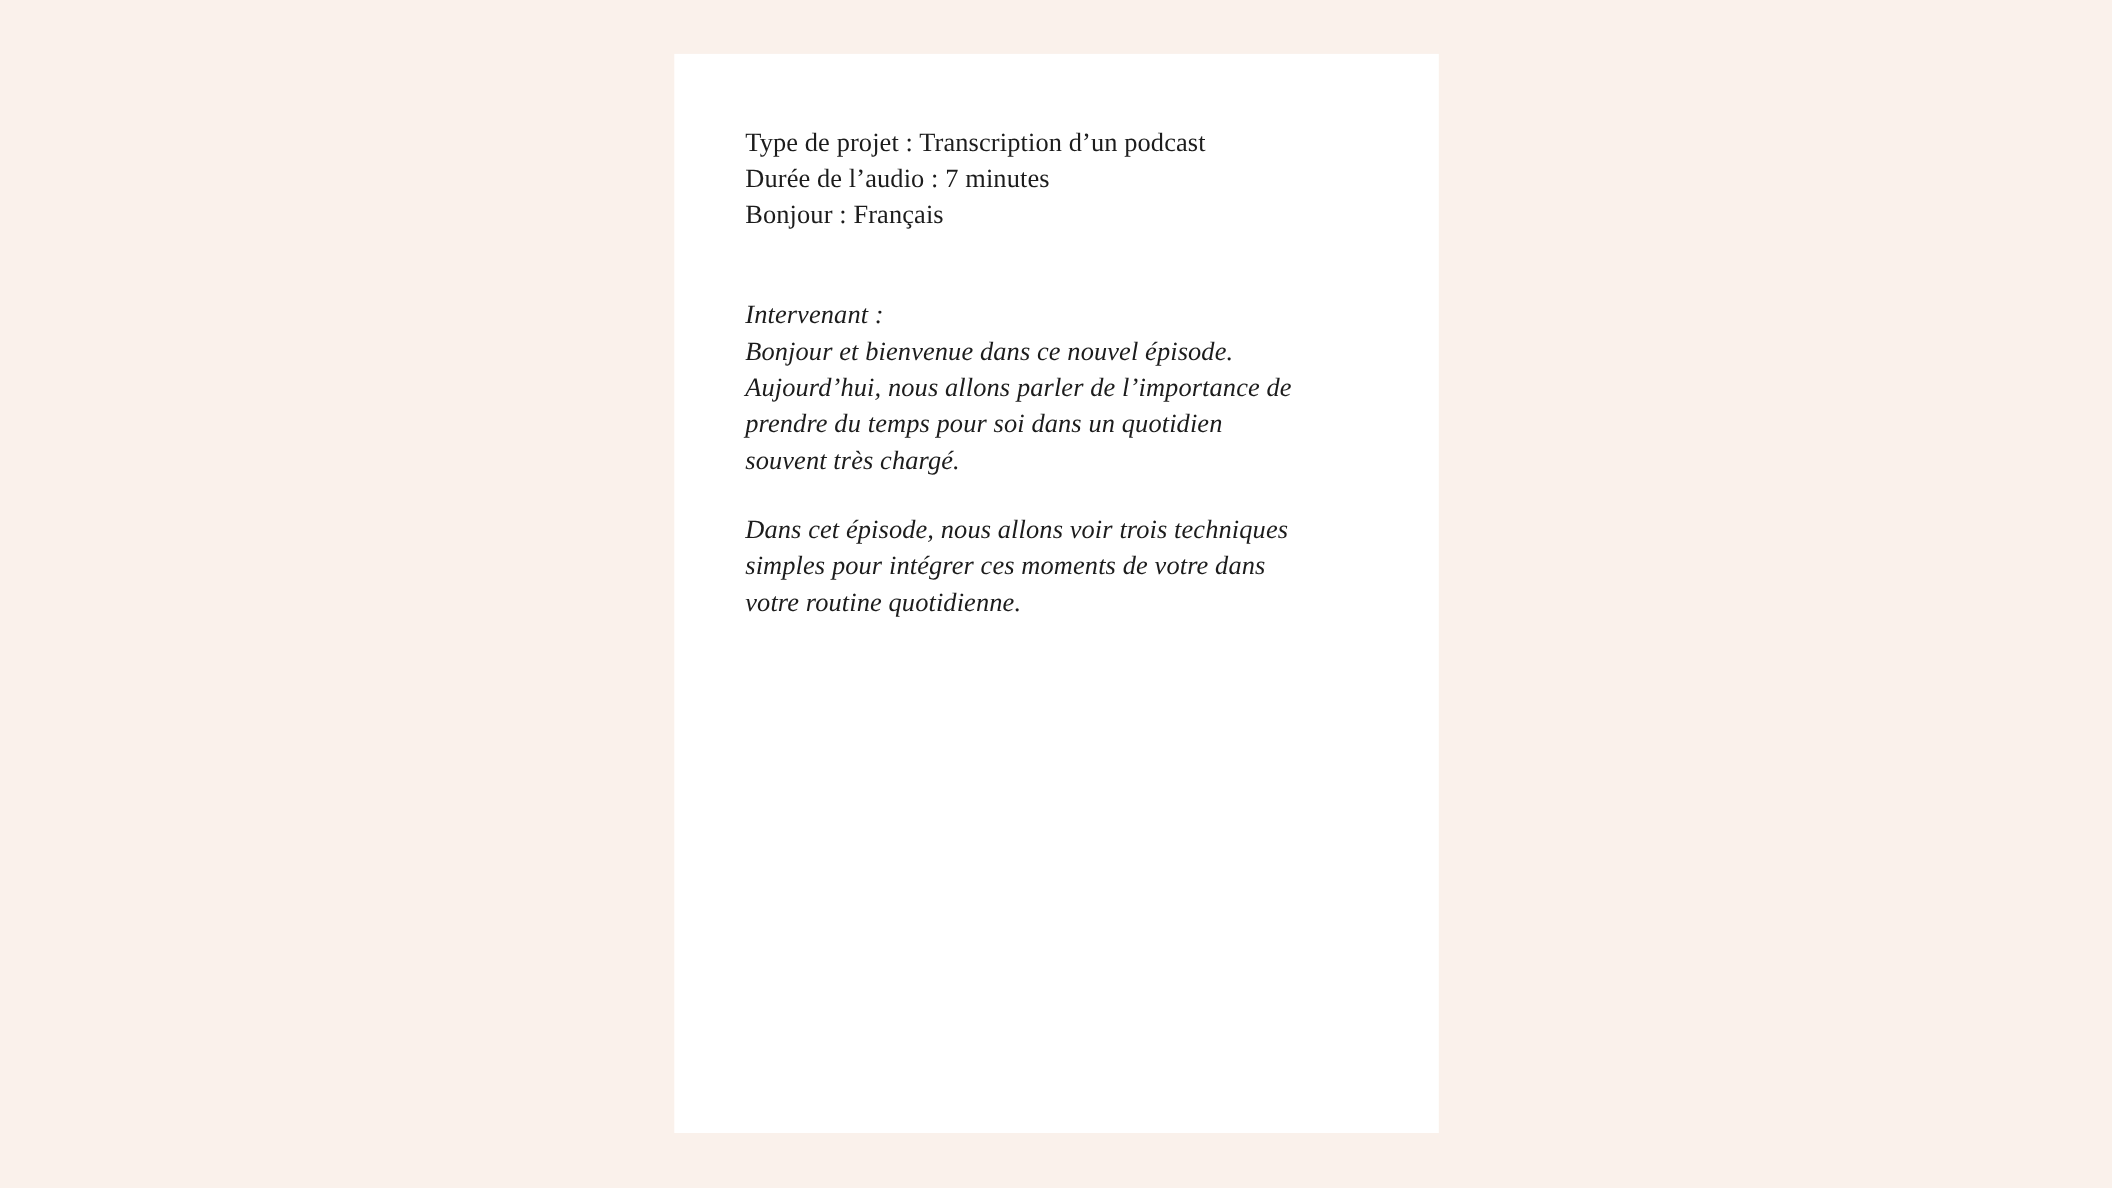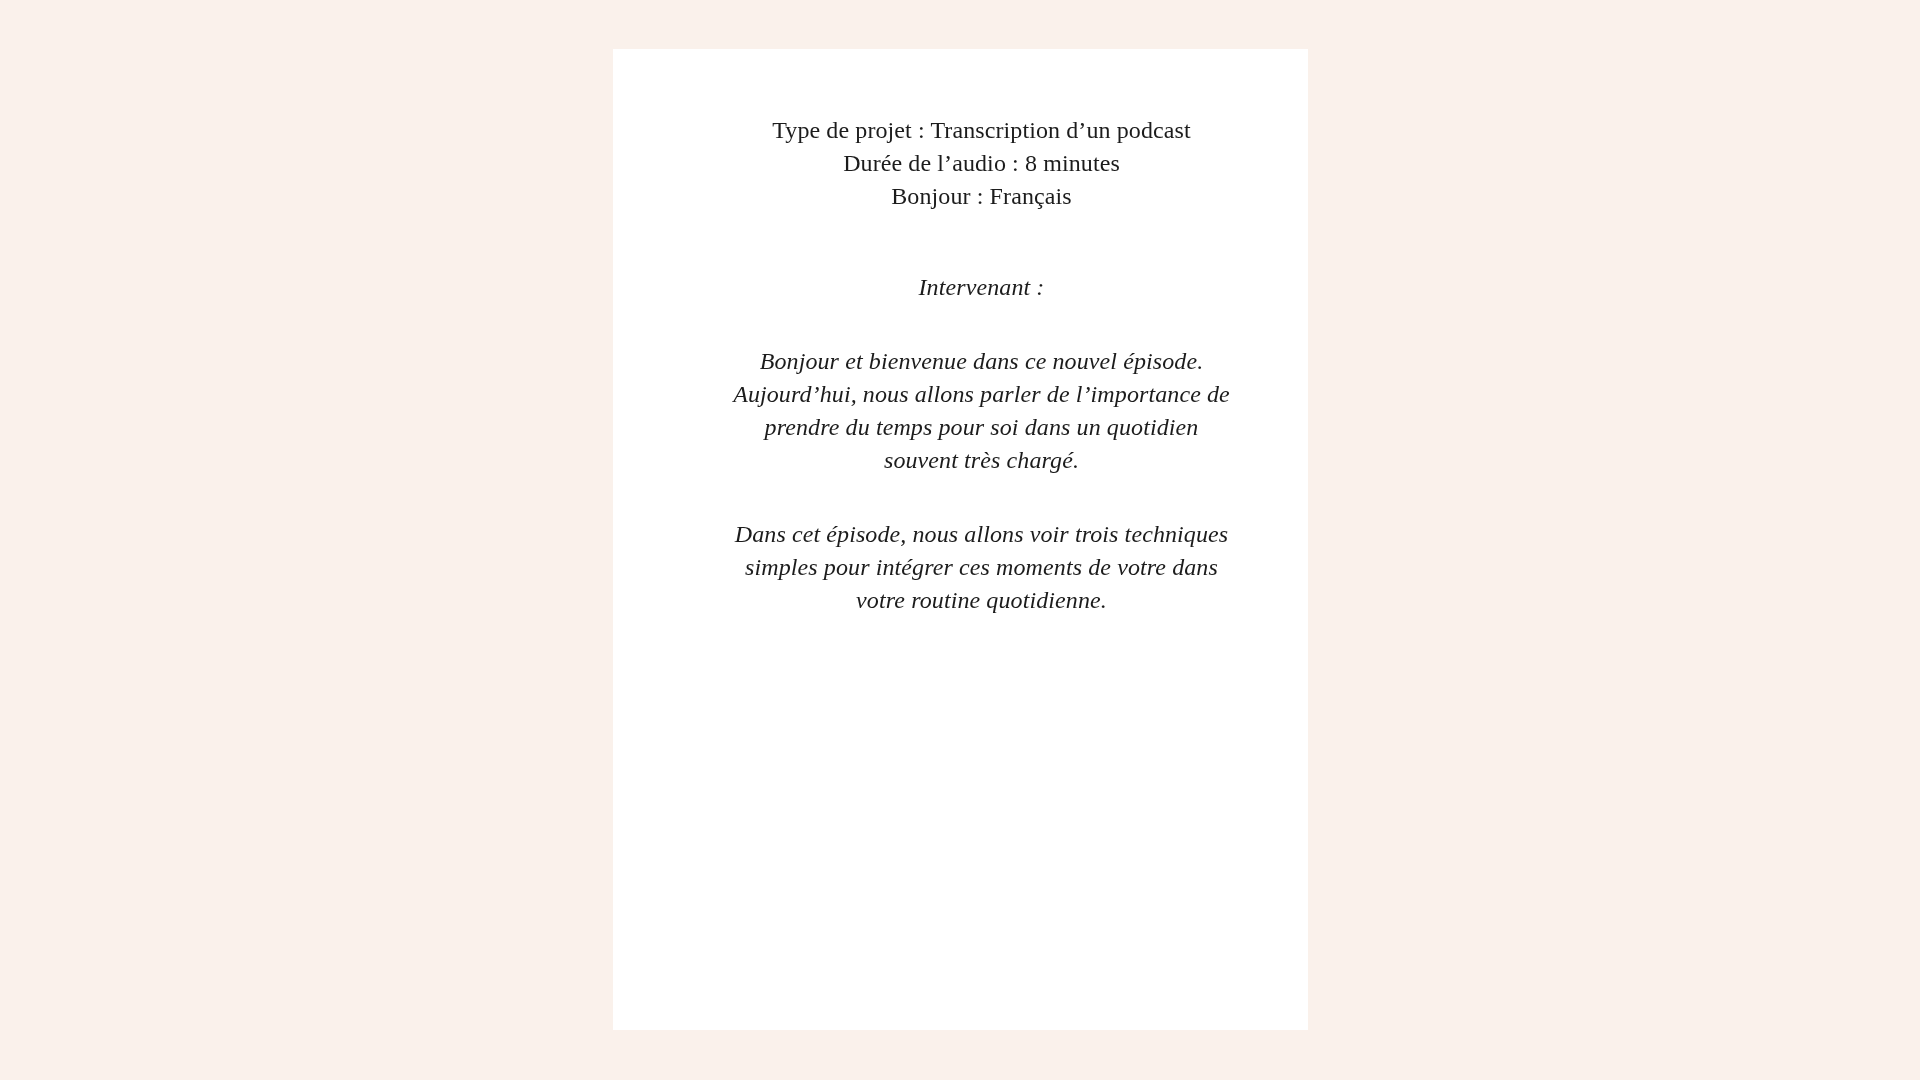--- a/index.html
+++ b/index.html
@@ -14,51 +14,49 @@
     background: #faf1eb; 
     font-family: "Liberation Serif", "DejaVu Serif", serif;
   }
   .card {
     width: 695px;
     height: 981px;
     margin: 49px auto 0 auto;
     background: #ffffff; 
     box-sizing: border-box;
     padding: 65px 22px 40px 65px;
-    text-align: center;
   }
   .doc-text {
     font-size: 24px;
     line-height: 33px;
     color: #1c1c1c; 
     letter-spacing: 0.1px;
   }
   .meta-block {
     margin: 0 0 58px 0;
   }
   .meta-line {
     white-space: pre;
   }
   .paragraph {
     margin: 0 0 30px 0;
     font-style: italic;
   }
   .pre-wrap {
     white-space: pre-line;
-    margin-top: 41px;
   }
 </style>
 </head>
 <body style="background: rgb(250, 241, 235);">
 
 <div class="card doc-text" style="background: rgb(255, 255, 255); color: rgb(28, 28, 28);">
 
   <div class="meta-block">
     <div class="meta-line">Type de projet : Transcription d’un podcast</div>
-    <div class="meta-line">Durée de l’audio : 8 minutes</div>
+    <div class="meta-line">Durée de l’audio : 7 minutes</div>
     <div class="meta-line">Bonjour : Français</div>
   </div>
 
   <div class="paragraph">
     <div>Intervenant :</div>
     <div class="pre-wrap">Bonjour et bienvenue dans ce nouvel épisode.
 Aujourd’hui, nous allons parler de l’importance de
 prendre du temps pour soi dans un quotidien
 souvent très chargé.</div>
   </div>

